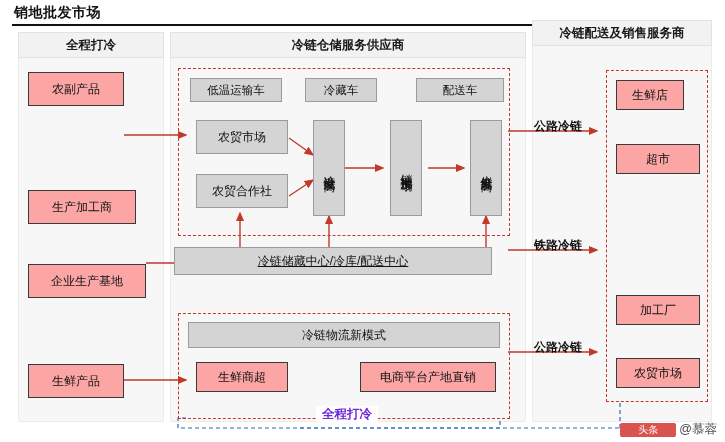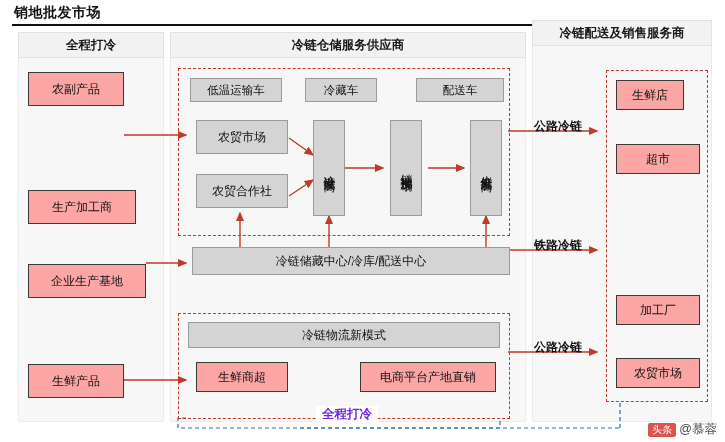--- a/index.html
+++ b/index.html
@@ -116,21 +116,21 @@
     display: flex;
     align-items: center;
     gap: 3px;
   }
   #watermark .wm-badge {
     display: inline-block;
     background: #d9534f;
     color: #fff;
     font-size: 10px;
     border-radius: 2px;
-    padding: 0 4px;
+    padding: 0 18px;
   }
   
   #arrows {
     position: absolute;
     left: 0;
     top: 0;
     width: 725px;
     height: 442px;
     pointer-events: none;
   }
@@ -203,21 +203,21 @@
   <div class="node gray sm" style="left:305px; top:78px; width:72px; height:24px;">冷藏车</div>
   <div class="node gray sm" style="left:416px; top:78px; width:88px; height:24px;">配送车</div>
 
   <div class="node gray" style="left:196px; top:120px; width:92px; height:34px;">农贸市场</div>
   <div class="node gray" style="left:196px; top:174px; width:92px; height:34px;">农贸合作社</div>
 
   <div class="node gray vert" style="left:313px; top:120px; width:32px; height:96px;">冷链批发商</div>
   <div class="node gray vert" style="left:390px; top:120px; width:32px; height:96px;">销地批发市场</div>
   <div class="node gray vert" style="left:470px; top:120px; width:32px; height:96px;">生鲜批发商</div>
 
-  <div class="node gray" style="left:192px; top:247px; width:318px; height:28px;">冷链储藏中心/冷库/配送中心</div>
+  <div class="node gray" style="left:174px; top:247px; width:318px; height:28px;text-decoration:underline;">冷链储藏中心/冷库/配送中心</div>
 
   <div class="dash-frame" style="left:178px; top:313px; width:332px; height:106px;"></div>
   <div class="node gray" style="left:188px; top:322px; width:312px; height:26px;">冷链物流新模式</div>
   <div class="node" style="left:196px; top:362px; width:92px; height:30px;">生鲜商超</div>
   <div class="node" style="left:360px; top:362px; width:136px; height:30px;">电商平台产地直销</div>
 
   <div class="chan-label" style="left:534px; top:118px;">公路冷链</div>
   <div class="chan-label" style="left:534px; top:237px;">铁路冷链</div>
   <div class="chan-label" style="left:534px; top:339px;">公路冷链</div>
 

